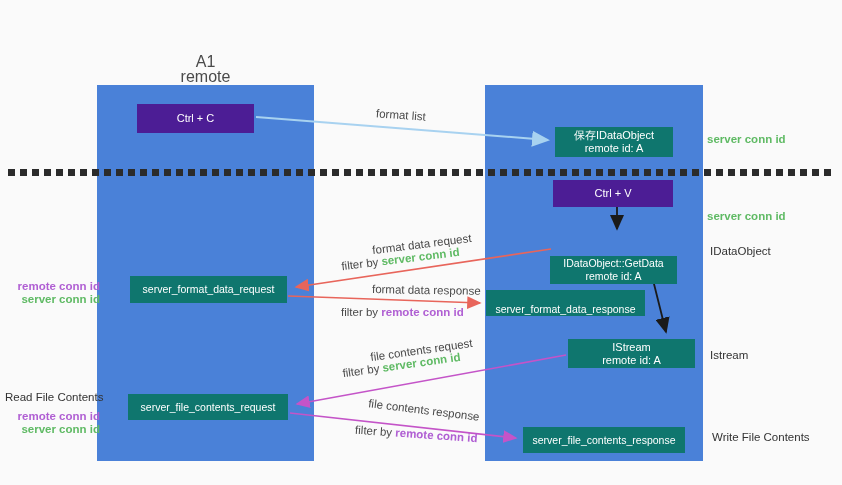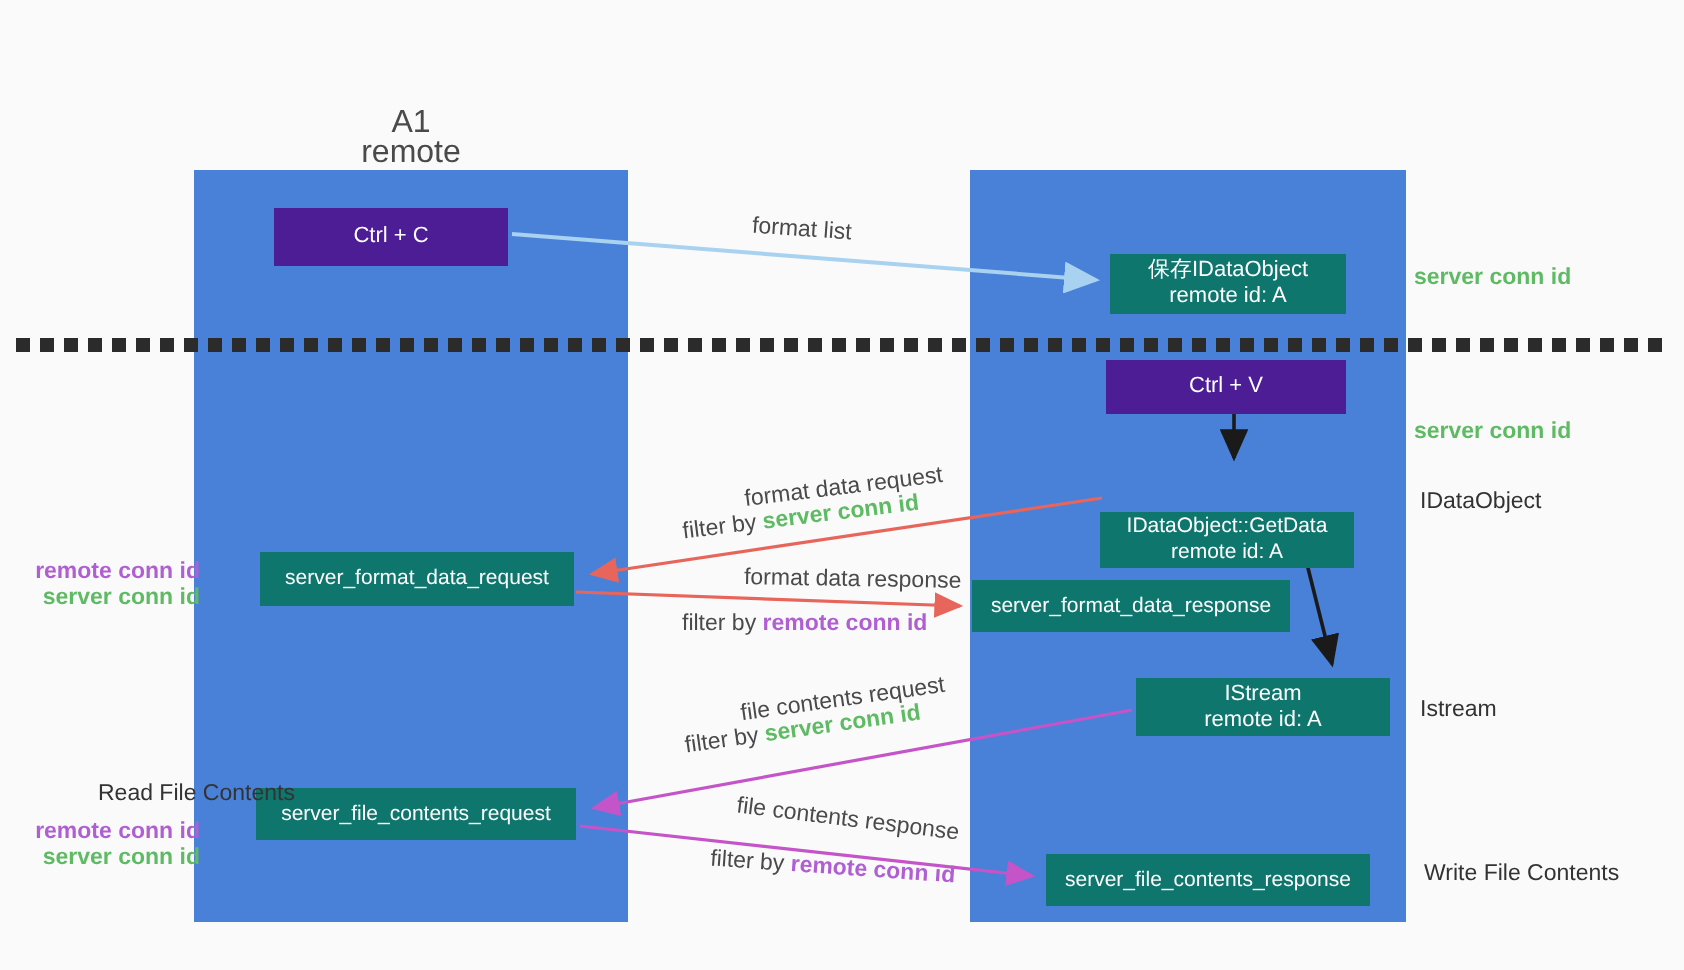--- a/index.html
+++ b/index.html
@@ -85,21 +85,21 @@
 
   <div class="box orange-box small" style="left:550px;top:236px;width:127px;height:28px;margin-top:20px;">
     <div>IDataObject::GetData</div>
     <div>remote id: A</div>
   </div>
 
   <div class="box orange-box small" style="left:130px;top:276px;width:157px;height:27px;">
     <div>server_format_data_request</div>
   </div>
 
-  <div class="box orange-box small" style="left:486px;top:290px;width:159px;height:26px;">
+  <div class="box orange-box small" style="left:486px;top:290px;width:159px;height:26px;justify-content:flex-end;">
     <div>server_format_data_response</div>
   </div>
 
   <div class="box orange-box" style="left:568px;top:339px;width:127px;height:29px;">
     <div>IStream</div>
     <div>remote id: A</div>
   </div>
 
   <div class="box orange-box small" style="left:523px;top:427px;width:162px;height:26px;">
     <div>server_file_contents_response</div>
@@ -112,21 +112,21 @@
   <div class="lbl green-t" style="left:707px;top:133px;">server conn id</div>
   <div class="lbl green-t" style="left:707px;top:210px;">server conn id</div>
   <div class="lbl" style="left:710px;top:245px;">IDataObject</div>
   <div class="lbl" style="left:710px;top:349px;">Istream</div>
   <div class="lbl" style="left:712px;top:431px;">Write File Contents</div>
 
   <div class="lbl left-group" style="left:10px;top:280px;">
     <div class="purple-t">remote conn id</div>
     <div class="green-t">server conn id</div>
   </div>
-  <div class="lbl" style="left:5px;top:391px;margin-left:44px;">Read File Contents</div>
+  <div class="lbl" style="left:5px;top:391px;">Read File Contents</div>
   <div class="lbl left-group" style="left:10px;top:410px;">
     <div class="purple-t">remote conn id</div>
     <div class="green-t">server conn id</div>
   </div>
 
   <div class="arrow-lbl" style="left:376px;top:109px;transform:rotate(4deg);">format list</div>
 
   <div class="arrow-lbl" style="left:372px;top:238px;transform:rotate(-7deg);">format data request</div>
   <div class="arrow-lbl" style="left:341px;top:253px;transform:rotate(-7deg);">
     <span>filter by </span><span class="green-t">server conn id</span>

